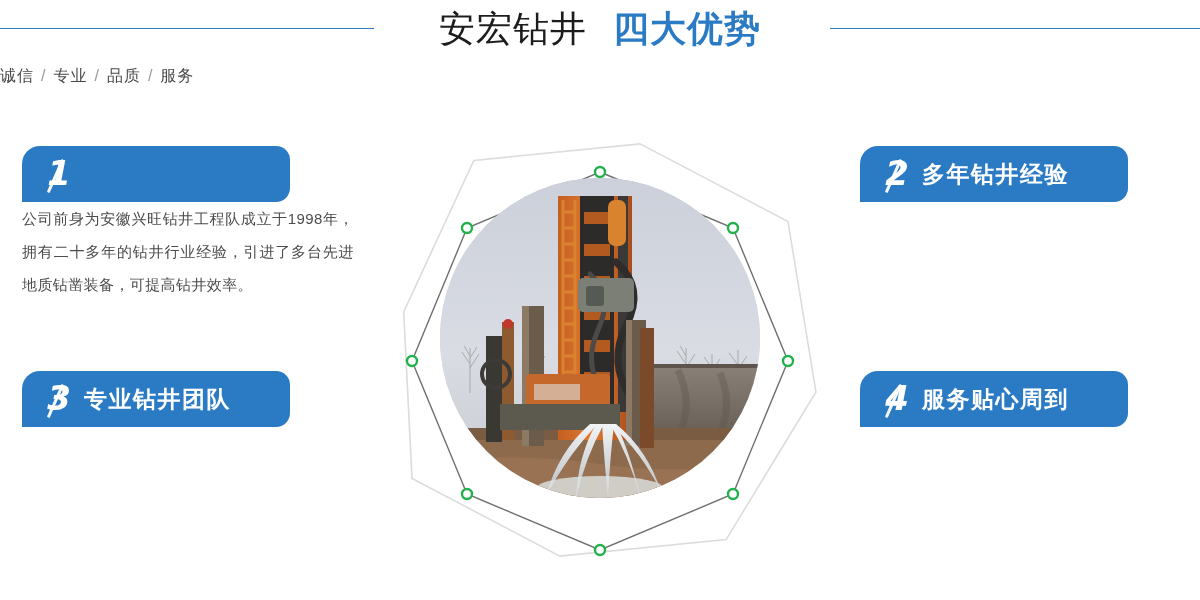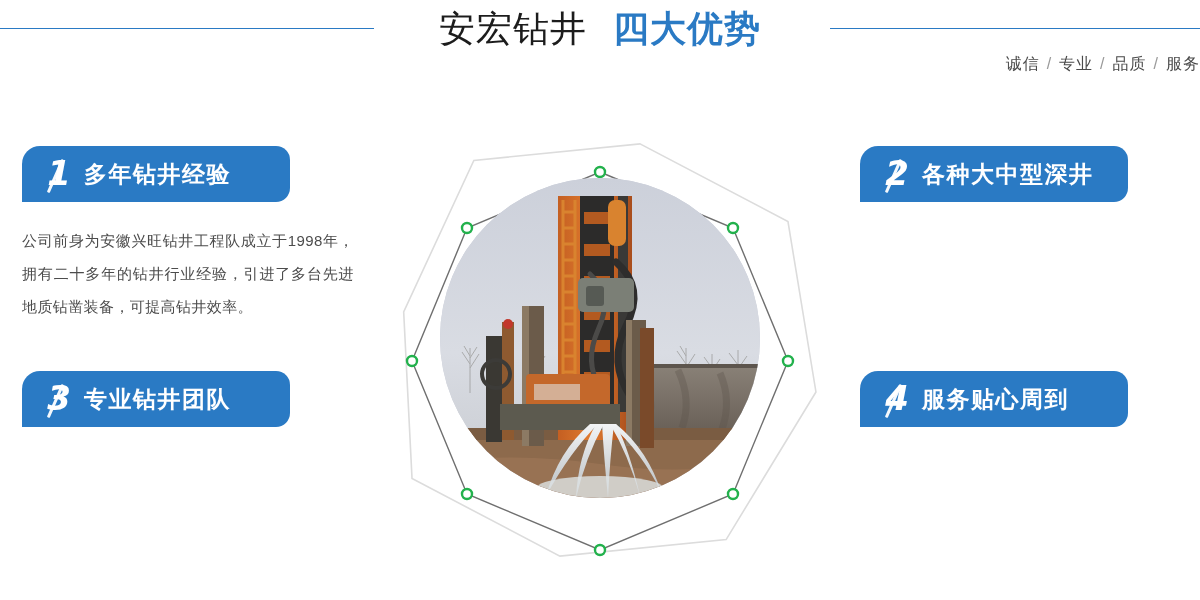--- a/index.html
+++ b/index.html
@@ -56,23 +56,23 @@
   .title-blue {
     font-size: 36px;
     font-weight: 700;
     color: #2a7ac4;
     letter-spacing: 1px;
     vertical-align: middle;
   }
 
   #subtitle {
     position: absolute;
-    left: 0; top: 54px;
-    width: 1200px;
-    text-align: right;
+    left: 0; top: 66px;
+    width: 1200px;
+    text-align: left;
     font-size: 16px;
     color: #4a4a4a;
     letter-spacing: 1px;
     white-space: nowrap;
   }
   #subtitle .sep {
     color: #9a9a9a;
     padding: 0 7px;
     font-weight: 300;
   }
@@ -126,21 +126,20 @@
   .card-heading {
     font-size: 23px;
     font-weight: 700;
     color: #ffffff;
     letter-spacing: 1.5px;
     white-space: nowrap;
     margin-left: 4px;
   }
 
   .card-body {
-    margin-top: 22px;
     width: 332px;
     font-size: 15px;
     line-height: 33px;
     color: #4c4c4c;
     letter-spacing: .4px;
     text-align: justify;
   }
 
   
   #center {
@@ -178,29 +177,28 @@
     </div>
 
     <div id="subtitle">
       <span>诚信</span><span class="sep">/</span><span>专业</span><span class="sep">/</span><span>品质</span><span class="sep">/</span><span>服务</span>
     </div>
   </div>
 
   <div class="card c1">
     <div class="card-banner">
       <span class="card-num">1</span>
-      <span class="card-heading">多年钻井经验</span>
     </div>
     <p class="card-body">公司前身为安徽兴旺钻井工程队成立于1998年，拥有二十多年的钻井行业经验，引进了多台先进地质钻凿装备，可提高钻井效率。</p>
   </div>
 
   <div class="card c2">
     <div class="card-banner">
       <span class="card-num">2</span>
-      <span class="card-heading">各种大中型深井</span>
+      <span class="card-heading">多年钻井经验</span>
     </div>
   </div>
 
   <div class="card c3">
     <div class="card-banner">
       <span class="card-num">3</span>
       <span class="card-heading">专业钻井团队</span>
     </div>
   </div>
 

